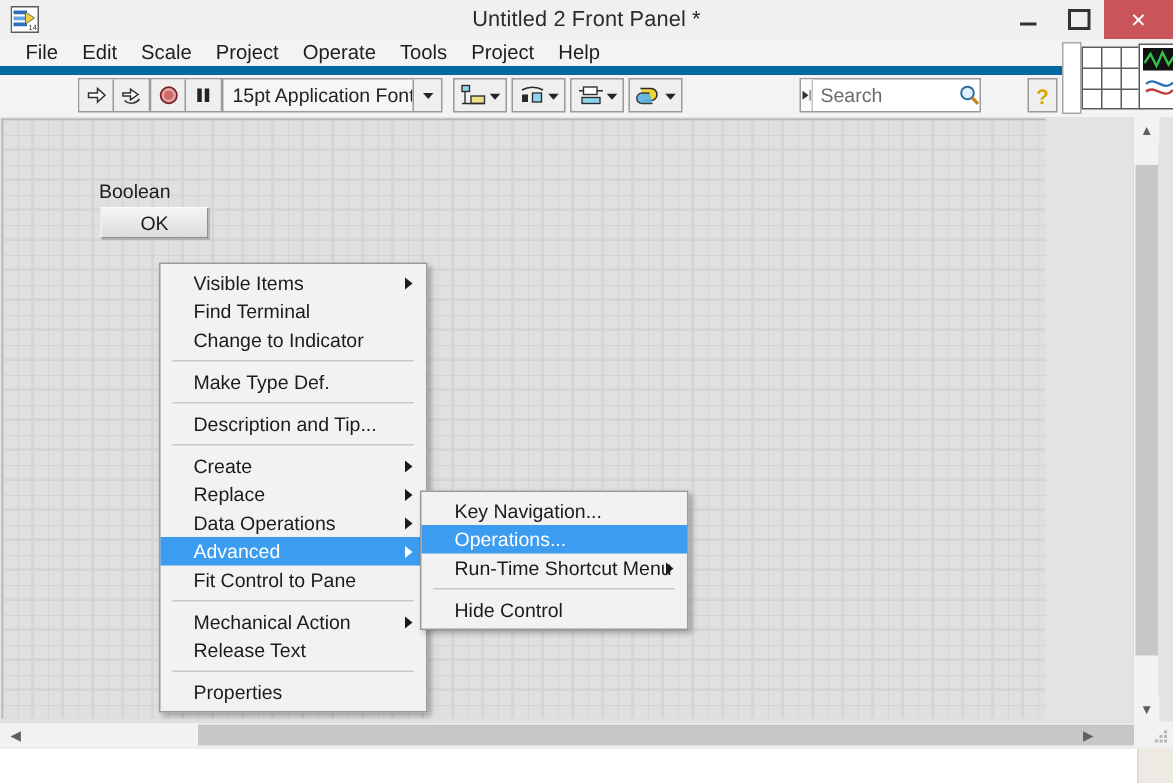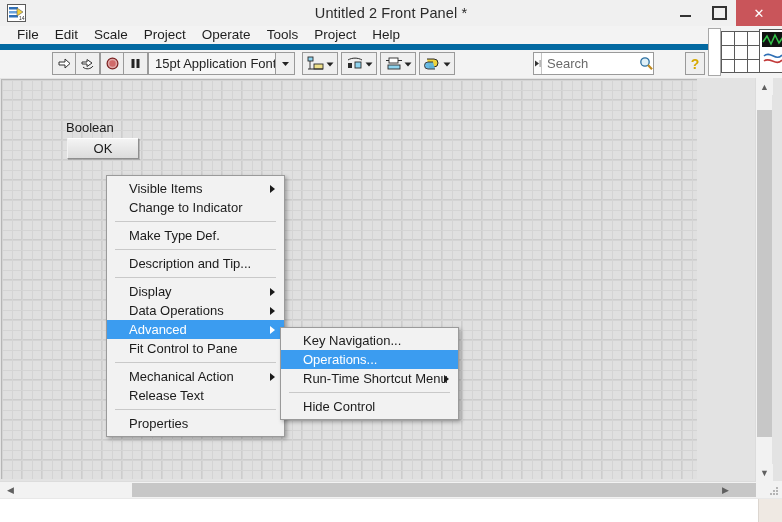--- a/index.html
+++ b/index.html
@@ -598,36 +598,43 @@
   </div>
   <div class="panel-edge-right"></div>
 
   <div class="ctxmenu" id="ctx-main">
 
     <div class="mi">
       <span>Visible Items</span>
       <span class="sub-arrow"></span>
     </div>
     <div class="mi">
+      <span>Find Terminal</span>
+    </div>
+    <div class="mi">
       <span>Change to Indicator</span>
     </div>
     <div class="msep"></div>
 
     <div class="mi">
       <span>Make Type Def.</span>
     </div>
     <div class="msep"></div>
 
     <div class="mi">
       <span>Description and Tip...</span>
     </div>
     <div class="msep"></div>
 
     <div class="mi">
-      <span>Display</span>
+      <span>Create</span>
+      <span class="sub-arrow"></span>
+    </div>
+    <div class="mi">
+      <span>Replace</span>
       <span class="sub-arrow"></span>
     </div>
     <div class="mi">
       <span>Data Operations</span>
       <span class="sub-arrow"></span>
     </div>
     <div class="mi selected">
       <span>Advanced</span>
       <span class="sub-arrow"></span>
     </div>

